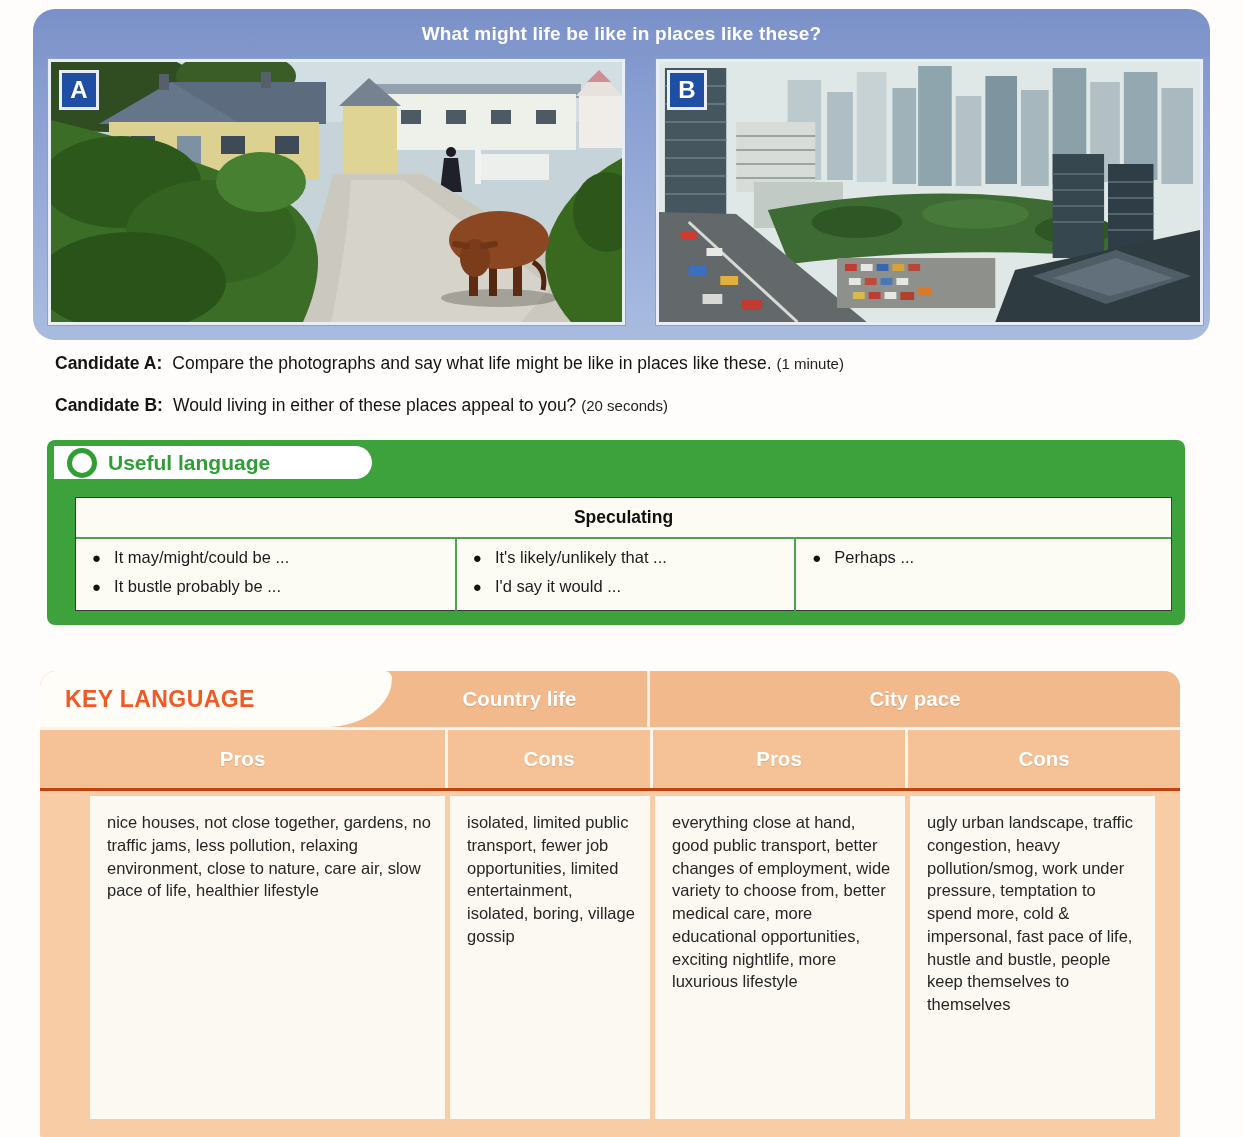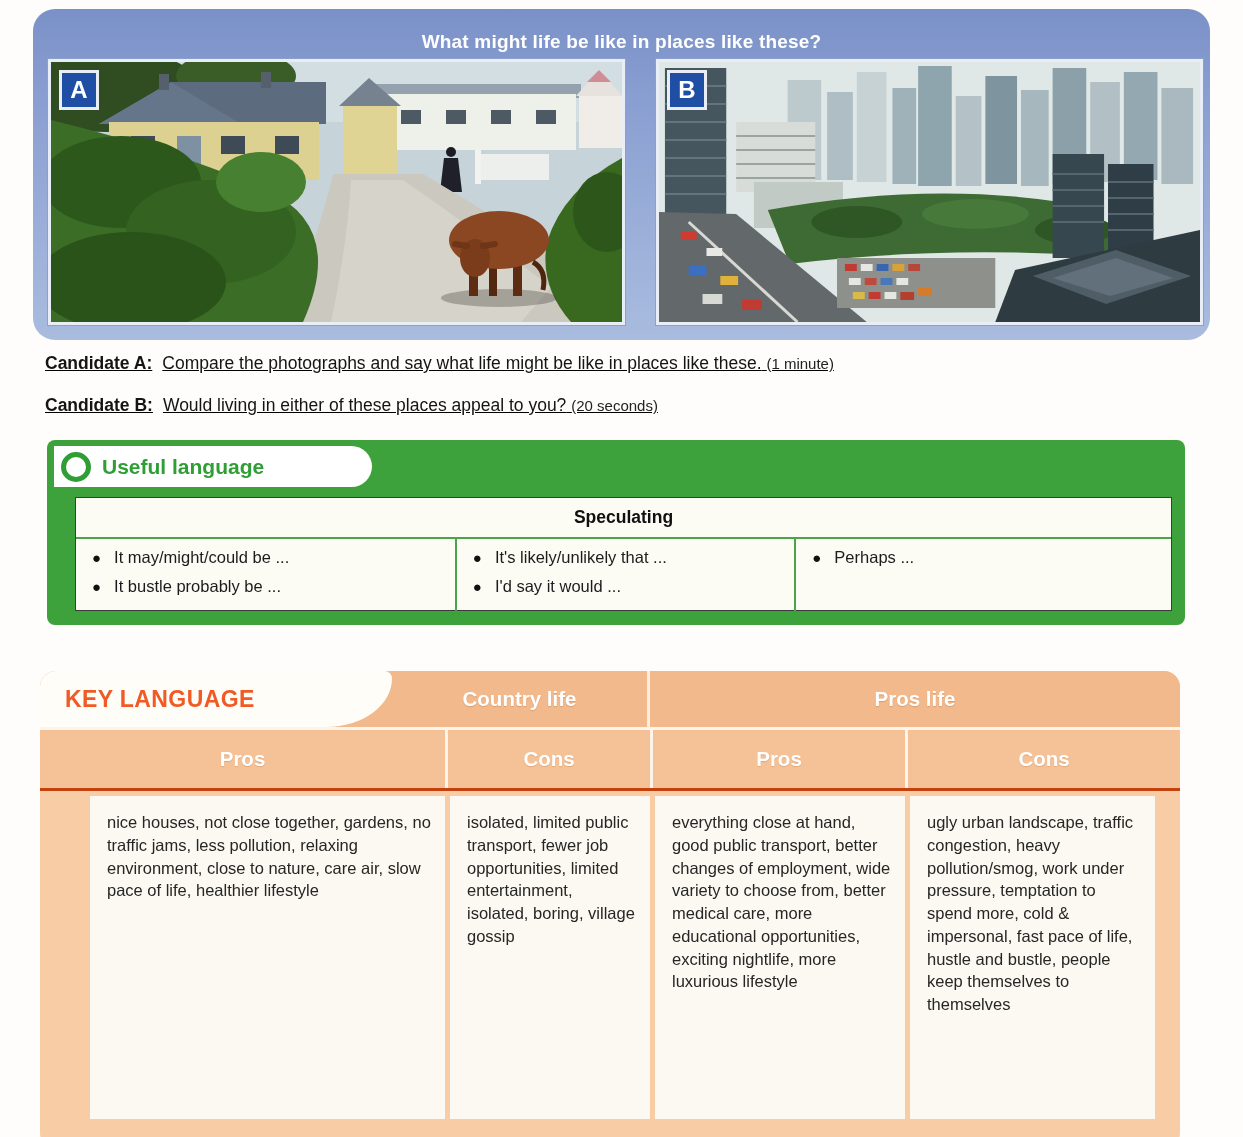--- a/index.html
+++ b/index.html
@@ -13,51 +13,51 @@
   
   .blue-panel{
     position:absolute;left:33px;top:9px;width:1177px;height:331px;
     border-radius:22px;
     background:linear-gradient(180deg,#7a91c8 0%,#899fd2 32%,#a7badе 70%,#abbde0 100%);
     background:linear-gradient(180deg,#7a91c8 0%,#8b a0d2 30%,#a9bcdf 100%);
     background:linear-gradient(180deg,#7a91c8 0%,#8ba0d2 30%,#a9bcdf 100%);
   }
   .panel-title{
     text-align:center;color:#ffffff;font-weight:bold;font-size:19px;
-    padding-top:22px;letter-spacing:0.2px;
+    padding-top:14px;letter-spacing:0.2px;
   }
   .photos{position:absolute;left:15px;top:50px;display:flex;gap:31px;height:266px;}
   .photo{
     position:relative;box-sizing:border-box;height:266px;
     border:3px solid #e9edf6;outline:1px solid #8aa0ce;background:#9db0d8;
   }
   .photo-a{width:577px;} .photo-b{width:547px;}
   .photo svg{display:block;width:100%;height:100%;}
   .photo-label{
     position:absolute;top:8px;left:8px;width:40px;height:40px;
     background:#1f4fa5;border:3px solid #e9edf6;box-sizing:border-box;
     color:#fff;font-weight:bold;font-size:24px;
     display:flex;align-items:center;justify-content:center;
   }
 
   
-  .prompts{position:absolute;left:45px;top:353px;width:1160px;text-decoration:underline;}
+  .prompts{position:absolute;left:55px;top:353px;width:1160px;}
   .prompt-line{font-size:17.5px;color:#141414;margin-bottom:21px;}
   .speaker{font-weight:bold;margin-right:10px;}
   .ptime{font-size:15px;color:#222;}
 
   
   .green-panel{
     position:absolute;left:47px;top:440px;width:1138px;height:185px;
     background:#3ea23c;border-radius:8px;
   }
   .ul-pill{
-    position:absolute;left:7px;top:6px;width:318px;height:41px;
+    position:absolute;left:7px;top:6px;width:318px;height:33px;
     background:#ffffff;border-radius:0 22px 22px 0;
-    display:flex;align-items:center;gap:11px;padding-left:7px;box-sizing:border-box;
+    display:flex;align-items:center;gap:11px;padding-left:13px;box-sizing:border-box;
   }
   .ring-icon{width:20px;height:20px;border:5px solid #2f9e35;border-radius:50%;box-sizing:content-box;}
   .ul-pill-text{color:#2f9e35;font-size:21px;font-weight:bold;}
   .ul-table{
     position:absolute;left:28px;top:57px;width:1097px;height:114px;
     background:#fcfbf4;border:1px solid #3b3b3b;box-sizing:border-box;
   }
   .ul-table-title{
     text-align:center;font-weight:bold;font-size:17.5px;color:#101010;
     padding:9px 12px 9px;border-bottom:2px solid #49a549;
@@ -320,21 +320,21 @@
     </div>
   </div>
 </div>
 
 <div class="orange-panel">
   <div class="kl-band">
     <div class="kl-pill">
       <span class="kl-title">KEY LANGUAGE</span>
     </div>
     <div class="kl-group country">Country life</div>
-    <div class="kl-group city">Pros life</div>
+    <div class="kl-group city">City pace</div>
   </div>
 
   <div class="kl-subrow">
     <div class="kl-sub s1">Pros</div>
     <div class="kl-sub s2">Cons</div>
     <div class="kl-sub s3">Pros</div>
     <div class="kl-sub s4">Cons</div>
   </div>
 
   <div class="kl-body">

